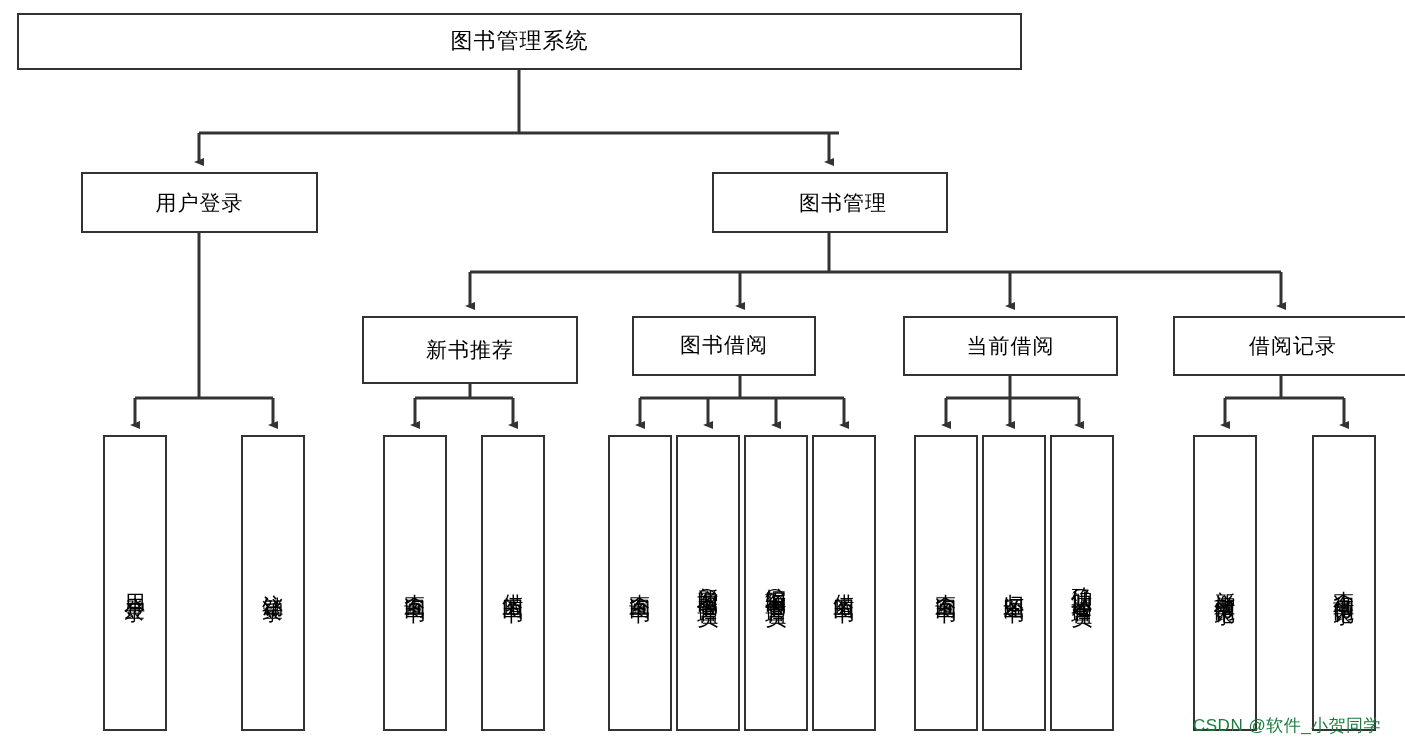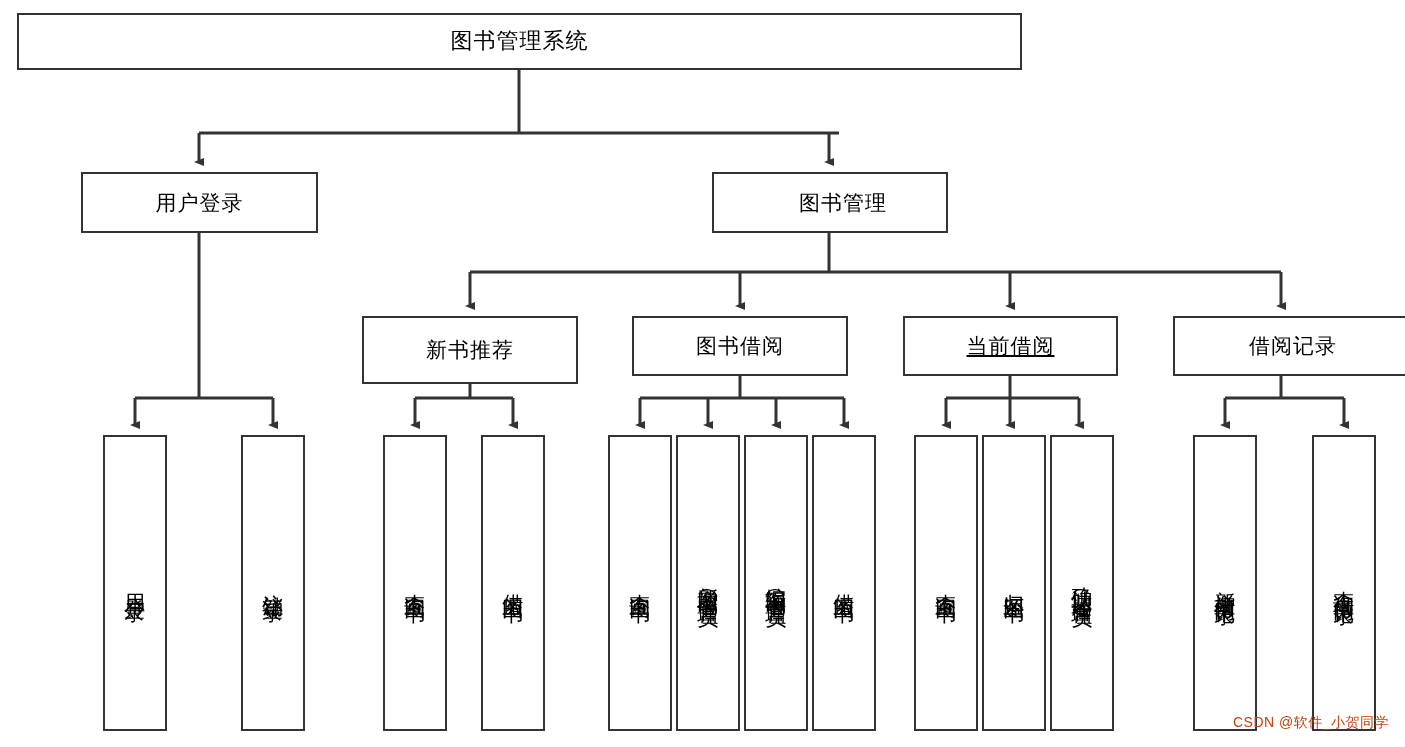--- a/index.html
+++ b/index.html
@@ -50,26 +50,25 @@
     text-orientation: upright;
     letter-spacing: 3px;
     white-space: nowrap;
     display: block;
   }
   .node.root {
     font-size: 22px;
   }
   .watermark {
     position: absolute;
-    color: #c2410c;
-    font-size: 14px;
+    color: #15803d;
+    font-size: 17px;
     letter-spacing: 0.5px;
     z-index: 5;
     white-space: nowrap;
-    margin-left: 40px;
   }
 </style>
 </head>
 <body>
 
 <div id="canvas">
 
   <svg id="edges" viewBox="0 0 1405 747">
     <defs>
       <marker id="arrow" markerWidth="10" markerHeight="10" refX="4" refY="5" orient="auto" markerUnits="userSpaceOnUse">
@@ -127,24 +126,24 @@
   <div class="node h" style="left:81px; top:172px; width:237px; height:61px;">
     <span>用户登录</span>
   </div>
   <div class="node h" style="left:712px; top:172px; width:236px; height:61px;padding-left:26px;">
     <span>图书管理</span>
   </div>
 
   <div class="node h" style="left:362px; top:316px; width:216px; height:68px;">
     <span>新书推荐</span>
   </div>
-  <div class="node h" style="left:632px; top:316px; width:216px; height:60px;">
+  <div class="node h" style="left:632px; top:316px; width:184px; height:60px;font-family:Liberation Serif, serif;">
     <span>图书借阅</span>
   </div>
-  <div class="node h" style="left:903px; top:316px; width:215px; height:60px;text-decoration:underline;">
+  <div class="node h" style="left:903px; top:316px; width:215px; height:60px;">
     <span>当前借阅</span>
   </div>
   <div class="node h" style="left:1173px; top:316px; width:240px; height:60px;">
     <span>借阅记录</span>
   </div>
 
   <div class="node v" style="left:103px; top:435px; width:64px; height:296px;">
     <span class="vtext">用户登录</span>
   </div>
   <div class="node v" style="left:241px; top:435px; width:64px; height:296px;">

